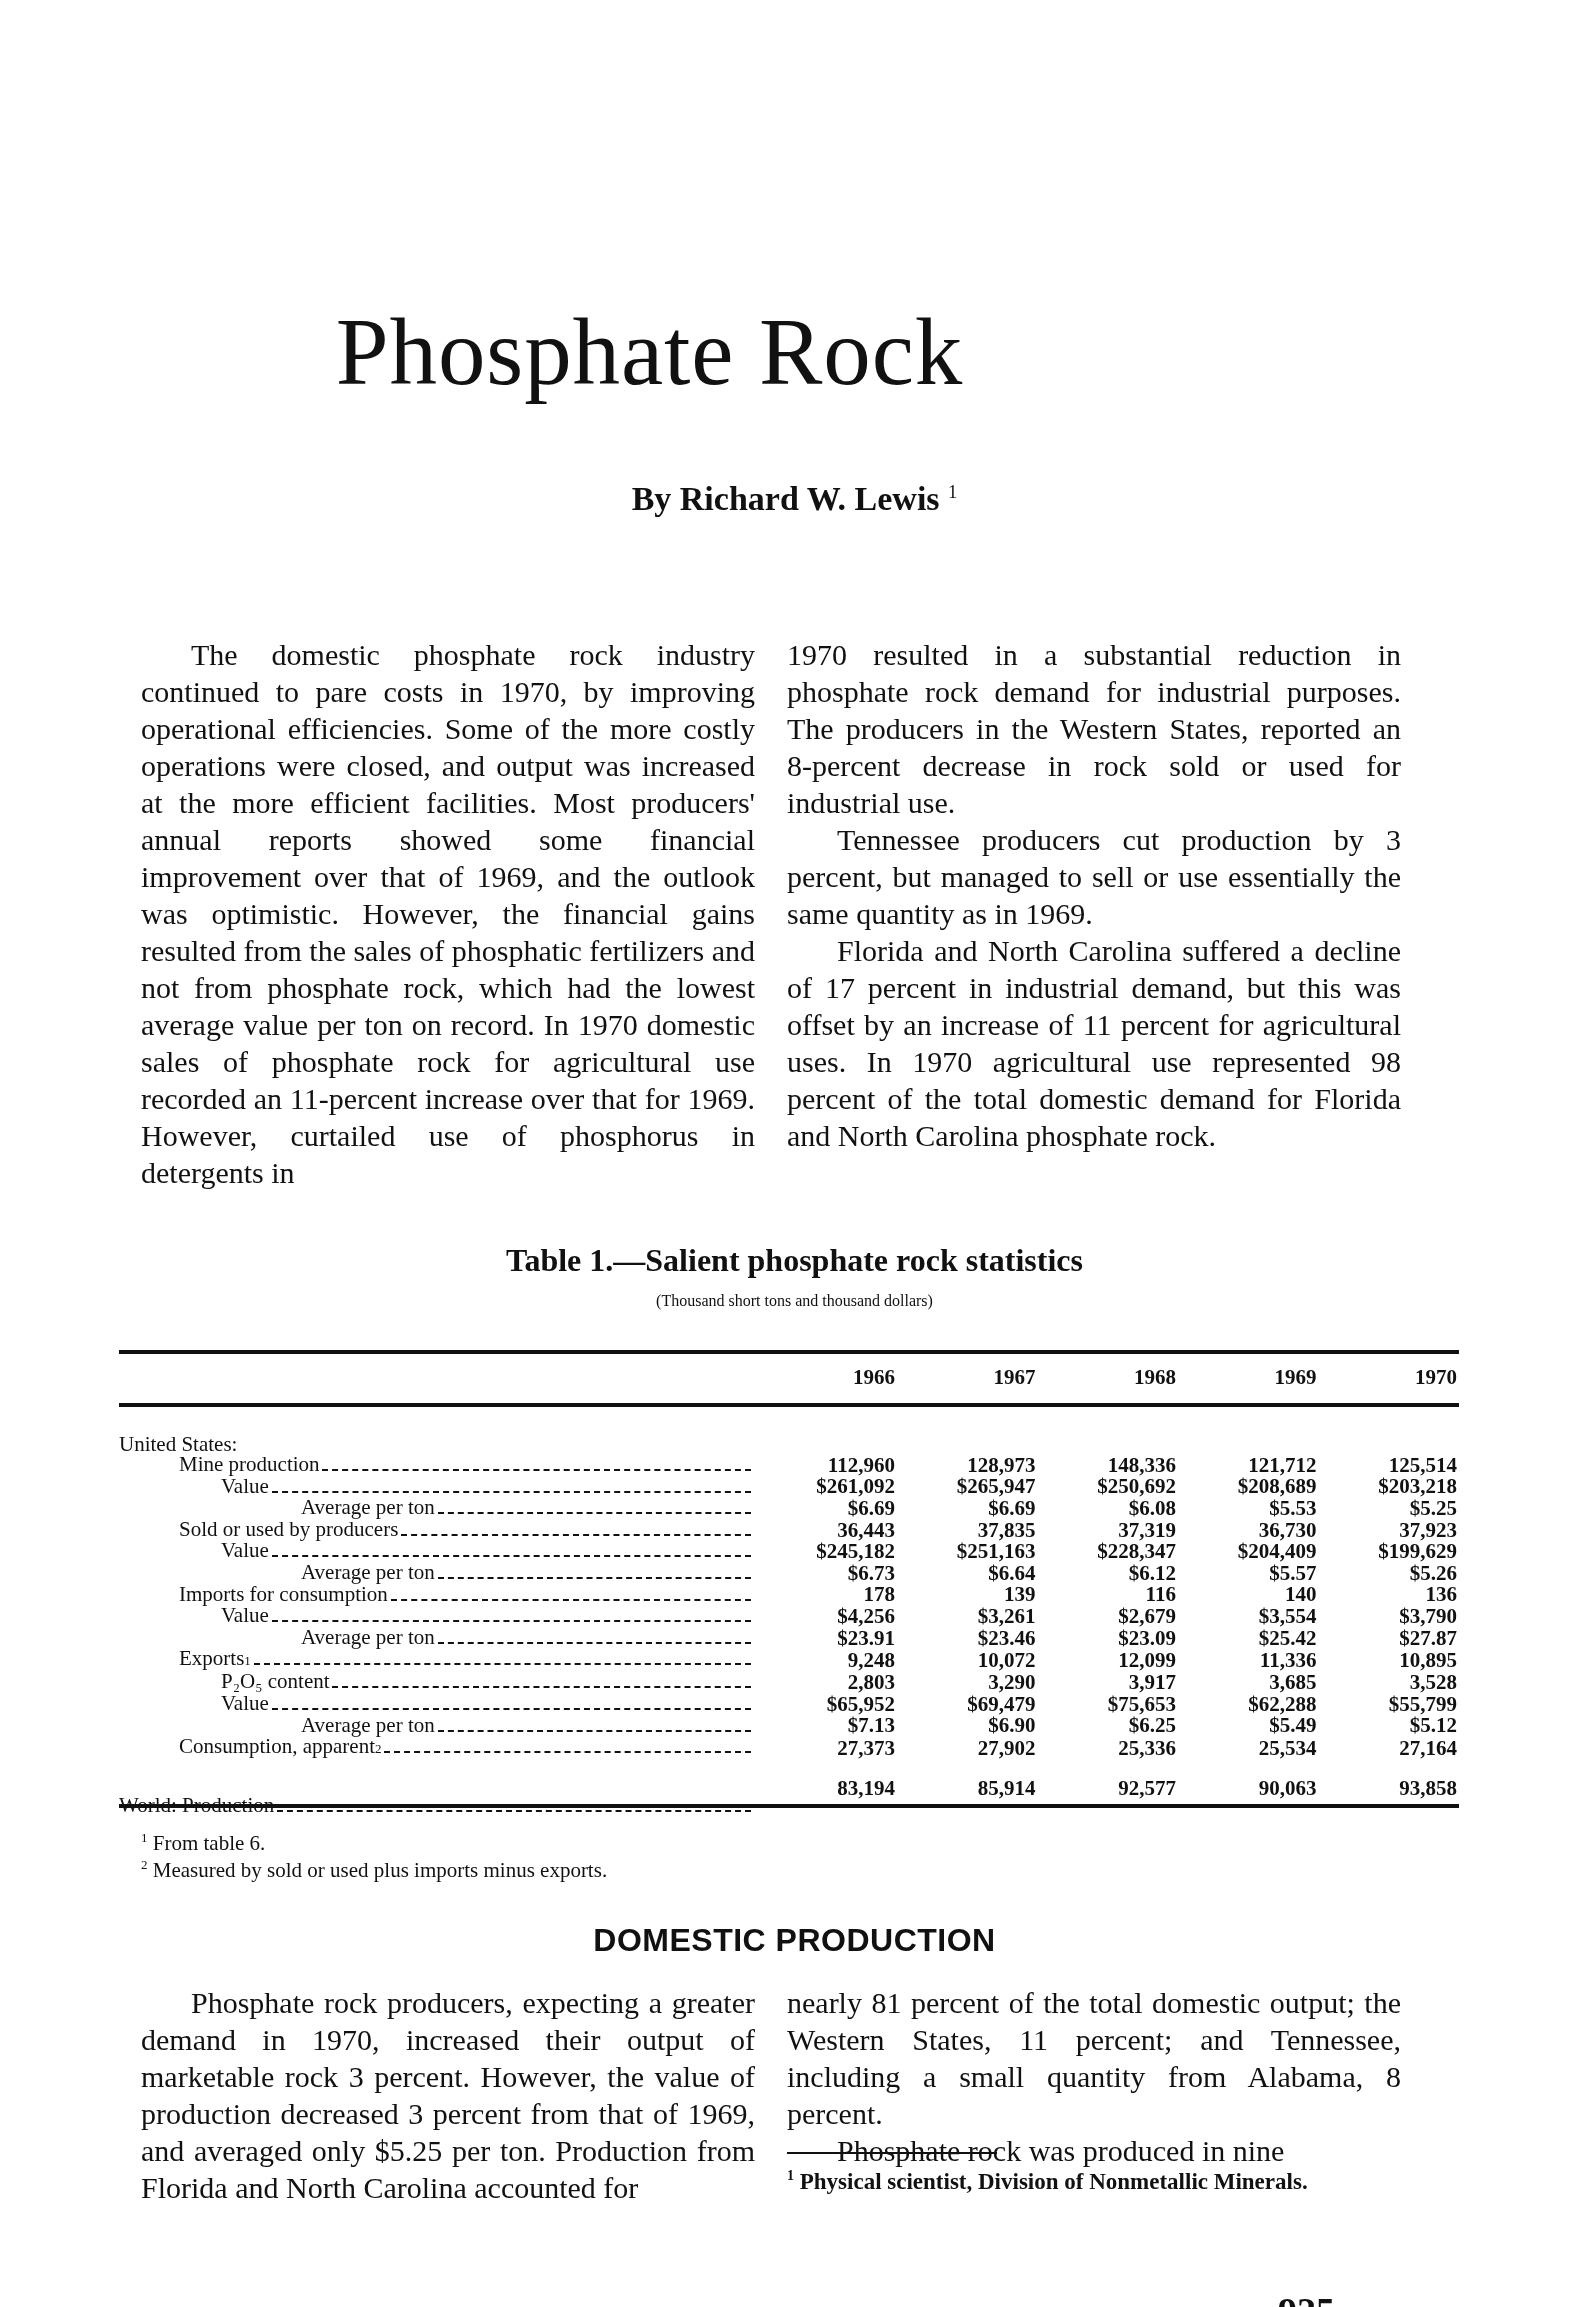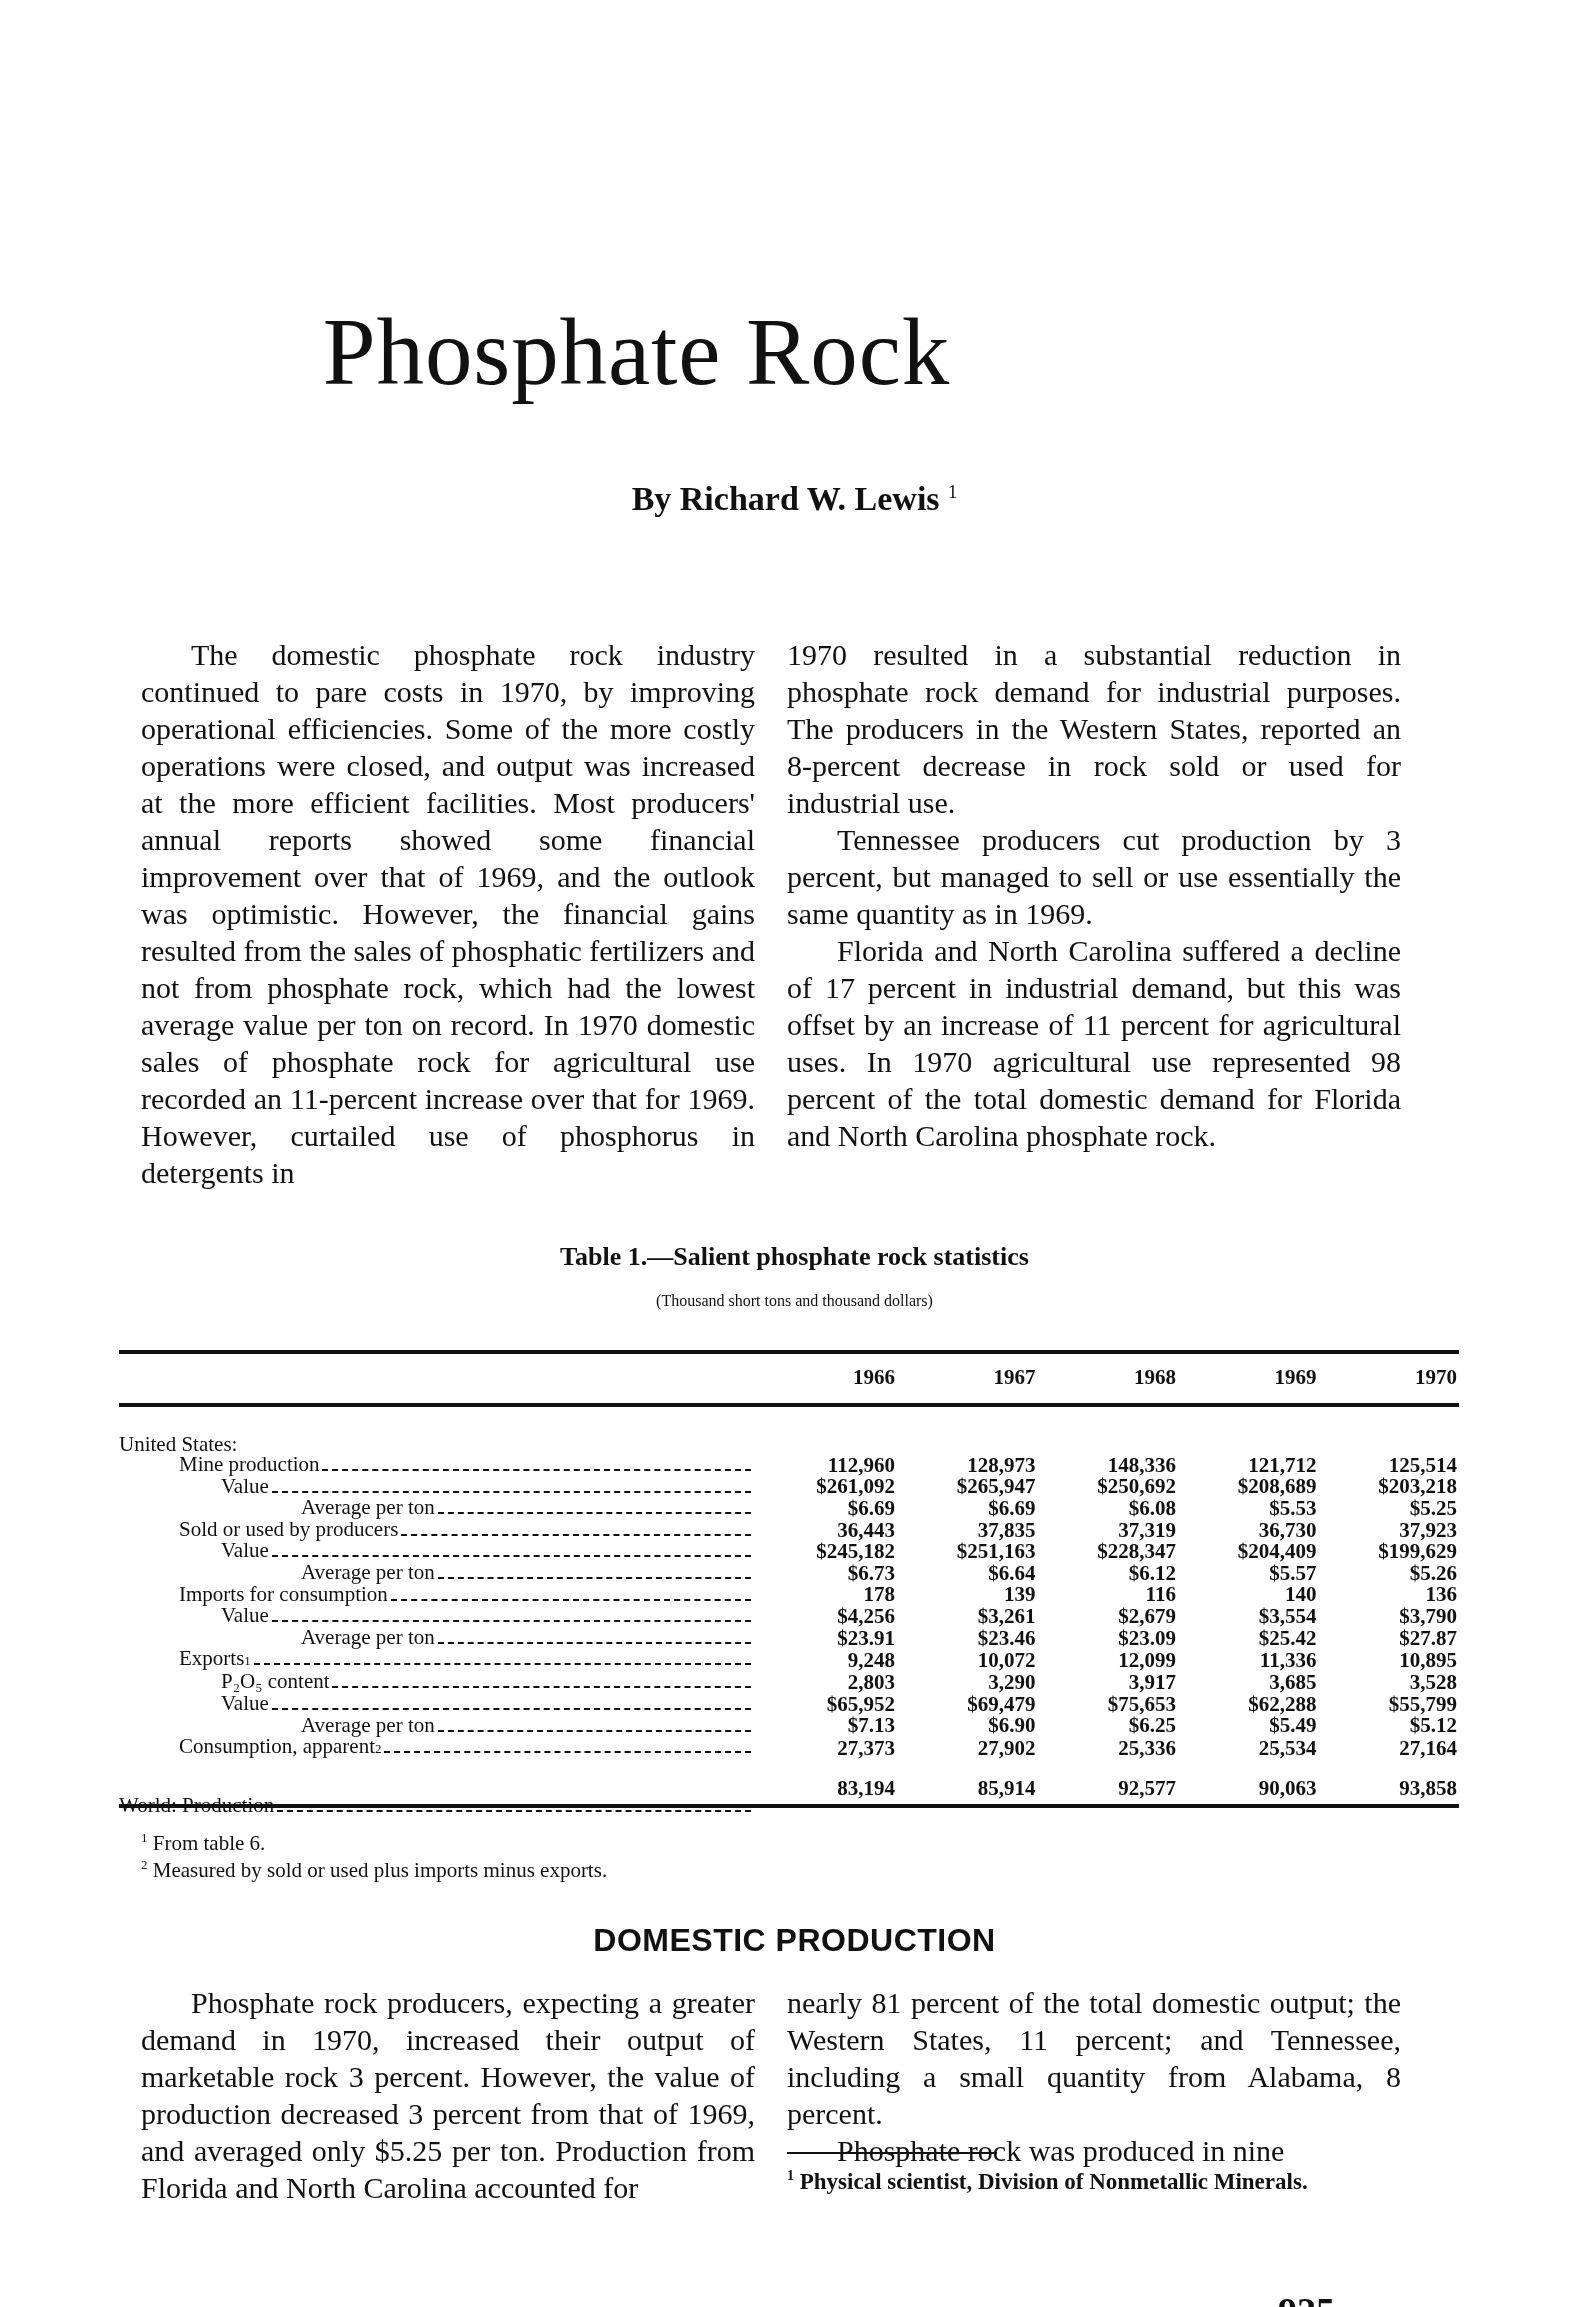--- a/index.html
+++ b/index.html
@@ -1,27 +1,27 @@
 <!DOCTYPE html>
 <html style="font-size:7.4px"><head>
 <meta charset="utf-8">
 <style>
   html, body { margin: 0; padding: 0; background: #ffffff; }
   body { width: 1589px; height: 2521px; position: relative; overflow: hidden; color: #111; font-family: "Liberation Serif", "DejaVu Serif", serif; }
   .abs { position: absolute; }
-  .title { left: 0; width: 1273px; top: 305px; text-align: center; font-size: 95px; line-height: 1; letter-spacing: 0.9px; }
+  .title { left: 0; width: 1273px; top: 305px; text-align: center; font-size: 95px; line-height: 1; letter-spacing: 0.9px; padding-left: 13px; }
   .byline { left: 0; width: 1589px; top: 480px; text-align: center; font-size: 34px; font-weight: bold; }
   .byline sup { font-size: 18.5px; font-weight: normal; vertical-align: super; }
   .col { font-size: 30px; line-height: 37px; text-align: justify; }
   .col p { margin: 0; text-indent: 0; }
   .col p.indent { text-indent: 50px; }
   .col-left { left: 141px; width: 614px; }
   .col-right { left: 787px; width: 614px; }
   .top-cols { top: 636px; }
-  .table-title { left: 0; width: 1589px; top: 1242px; text-align: center; font-size: 26px; font-weight: bold; }
+  .table-title { left: 0; width: 1589px; top: 1242px; text-align: center; font-size: 32px; font-weight: bold; }
   .table-sub { left: 0; width: 1589px; top: 1292px; text-align: center; font-size: 16px; }
   .rule { background: #111; height: 3.7px; }
   table.stats { position: absolute; left: 119px; top: 1354px; width: 1338px; border-collapse: collapse; font-family: "Liberation Serif", serif; font-size: 21px; line-height: 20px; }
   table.stats th { font-weight: bold; text-align: right; padding: 13px 0 11px 0; font-size: 21px; margin-top: 8px; }
   table.stats td { padding: 0; white-space: nowrap; }
   table.stats td.num { text-align: right; font-weight: bold; width: 138px; }
   table.stats td.num.c0 { width: 132px; }
   table.stats td.lbl { width: 630px; }
   .lbl-inner { display: flex; align-items: baseline; }
   .lbl-inner .leader { flex: 1; border-bottom: 2.3px dashed #111; margin: 0 9.2px 4.6px 2.8px; height: 0; }

